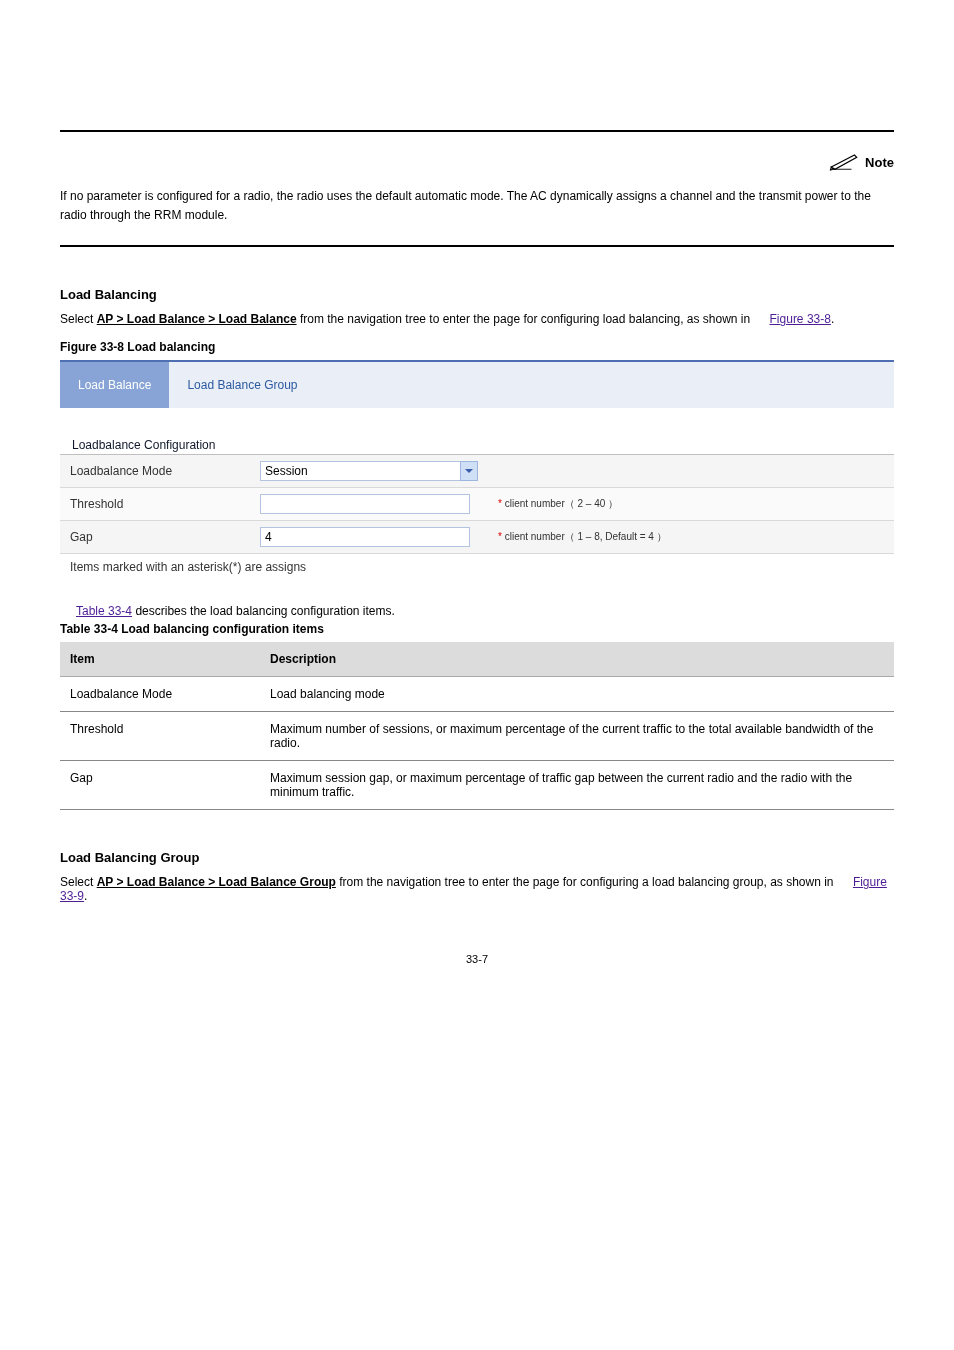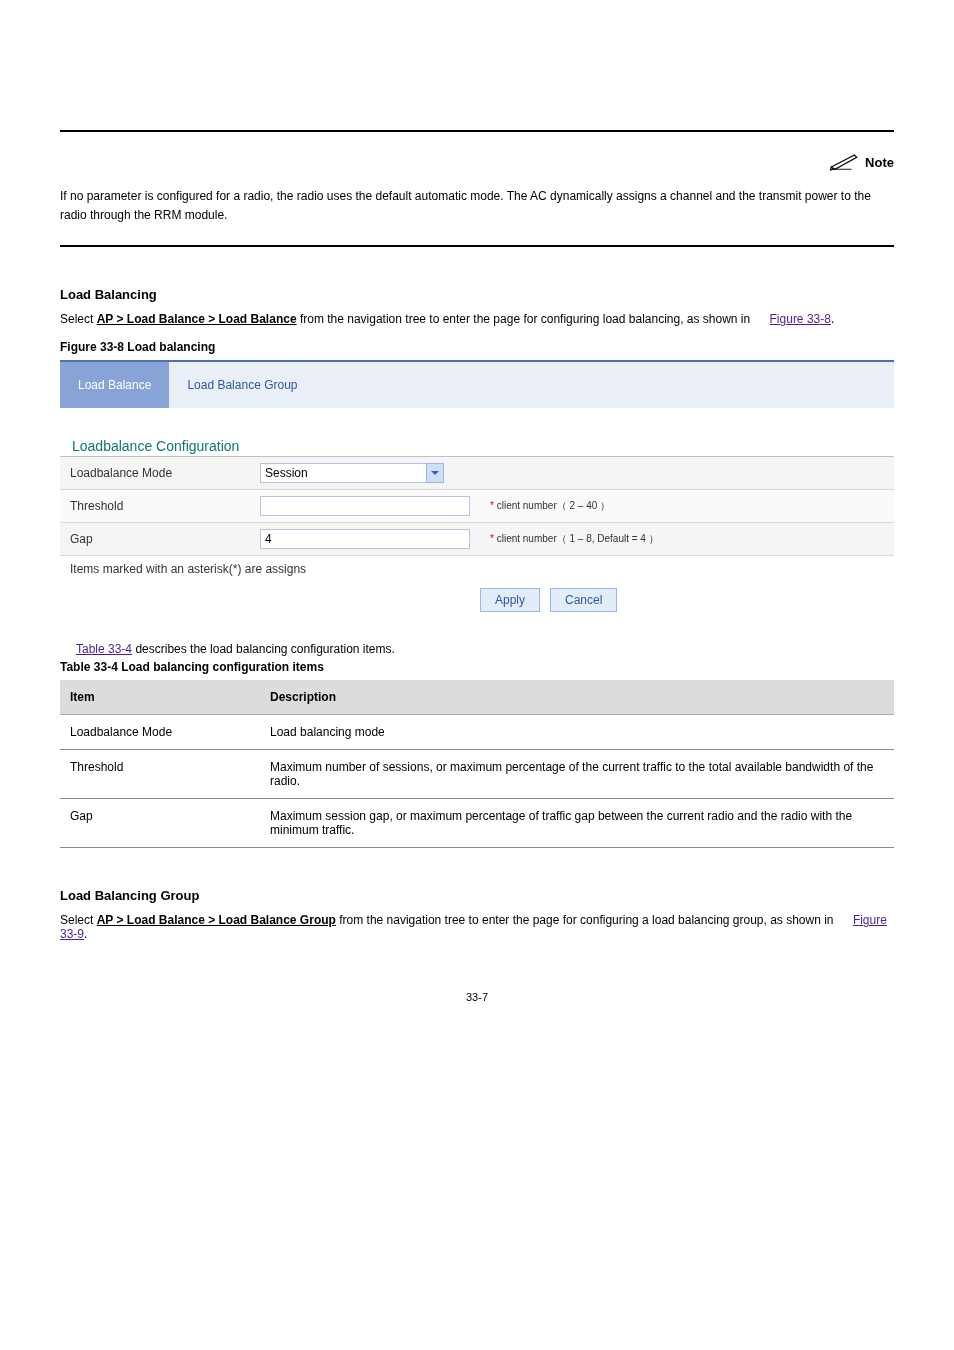--- a/index.html
+++ b/index.html
@@ -27,31 +27,31 @@
   
   .widget {
     border-top: 2px solid #4f6fb3;
     font-size: 12px;
     color: #333;
     margin-bottom: 30px;
   }
   .tabs { display: flex; background: #e9eef7; }
   .tab { padding: 16px 18px; color: #2c5aa0; cursor: pointer; font-size: 12px; }
   .tab.active { background: #88a4d6; color: #fff; }
-  .section-label { color: #0f766e; font-size: 14px; margin: 30px 0 2px 12px; }
+  .section-label { color: #0f172a; font-size: 12px; margin: 30px 0 2px 12px; }
   .formtbl { width: 100%; border-collapse: collapse; }
   .formtbl tr { background: #f5f5f5; }
   .formtbl tr:nth-child(even){ background:#fafafa; }
   .formtbl td { border-top: 1px solid #d9d9d9; border-bottom: 1px solid #d9d9d9; padding: 6px 10px; vertical-align: middle; }
   .formtbl tr:first-child td { border-top: 1px solid #c0c0c0; }
   .lblcell { width: 190px; }
   .ctlcell { width: 220px; }
   .hintcell { font-size: 10px; }
   .redstar { color: #d00; }
-  .selwrap { position: relative; width: 184px; text-decoration: underline; }
+  .selwrap { position: relative; width: 218px; text-decoration: underline; }
   .selwrap input { width: 100%; height: 20px; border: 1px solid #b4c4e0; padding: 2px 22px 2px 4px; font-size: 12px; }
   .selwrap .chv {
     position: absolute; top: 0; right: 0; width: 18px; height: 20px;
     background: #cfe0f6; border: 1px solid #9db6e0;
     display: flex; align-items: center; justify-content: center;
   }
   .selwrap .chv svg { width: 10px; height: 10px; fill: #3a5dab; }
   .txt { width: 210px; height: 20px; border: 1px solid #b4c4e0; padding: 2px 4px; font-size: 12px; }
   .reqnote { font-size: 12px; margin: 6px 0 12px 10px; color: #333; }
   .btnrow { display: flex; gap: 10px; margin-left: 420px; }
@@ -142,24 +142,20 @@
       <td class="ctlcell">
         <input class="txt" type="text" value="4" style="">
       </td>
       <td class="hintcell">
         <span class="redstar">*</span><span> client number（ 1 – 8, Default = 4 ）</span>
       </td>
     </tr>
   </tbody>
     </table>
   <div class="reqnote">Items marked with an asterisk(*) are assigns</div>
-  <div class="btnrow">
-    <button class="btn">Apply</button>
-    <button class="btn">Cancel</button>
-  </div>
 </div>
 
 <p class="tbl-ref">
   <a class="bluelink">Table 33-4</a><span> describes the load balancing configuration items.</span>
 </p>
 <p class="fig-caption">Table 33-4 Load balancing configuration items</p>
 
 <table class="desc-table">
   <tbody>
       <tr>

